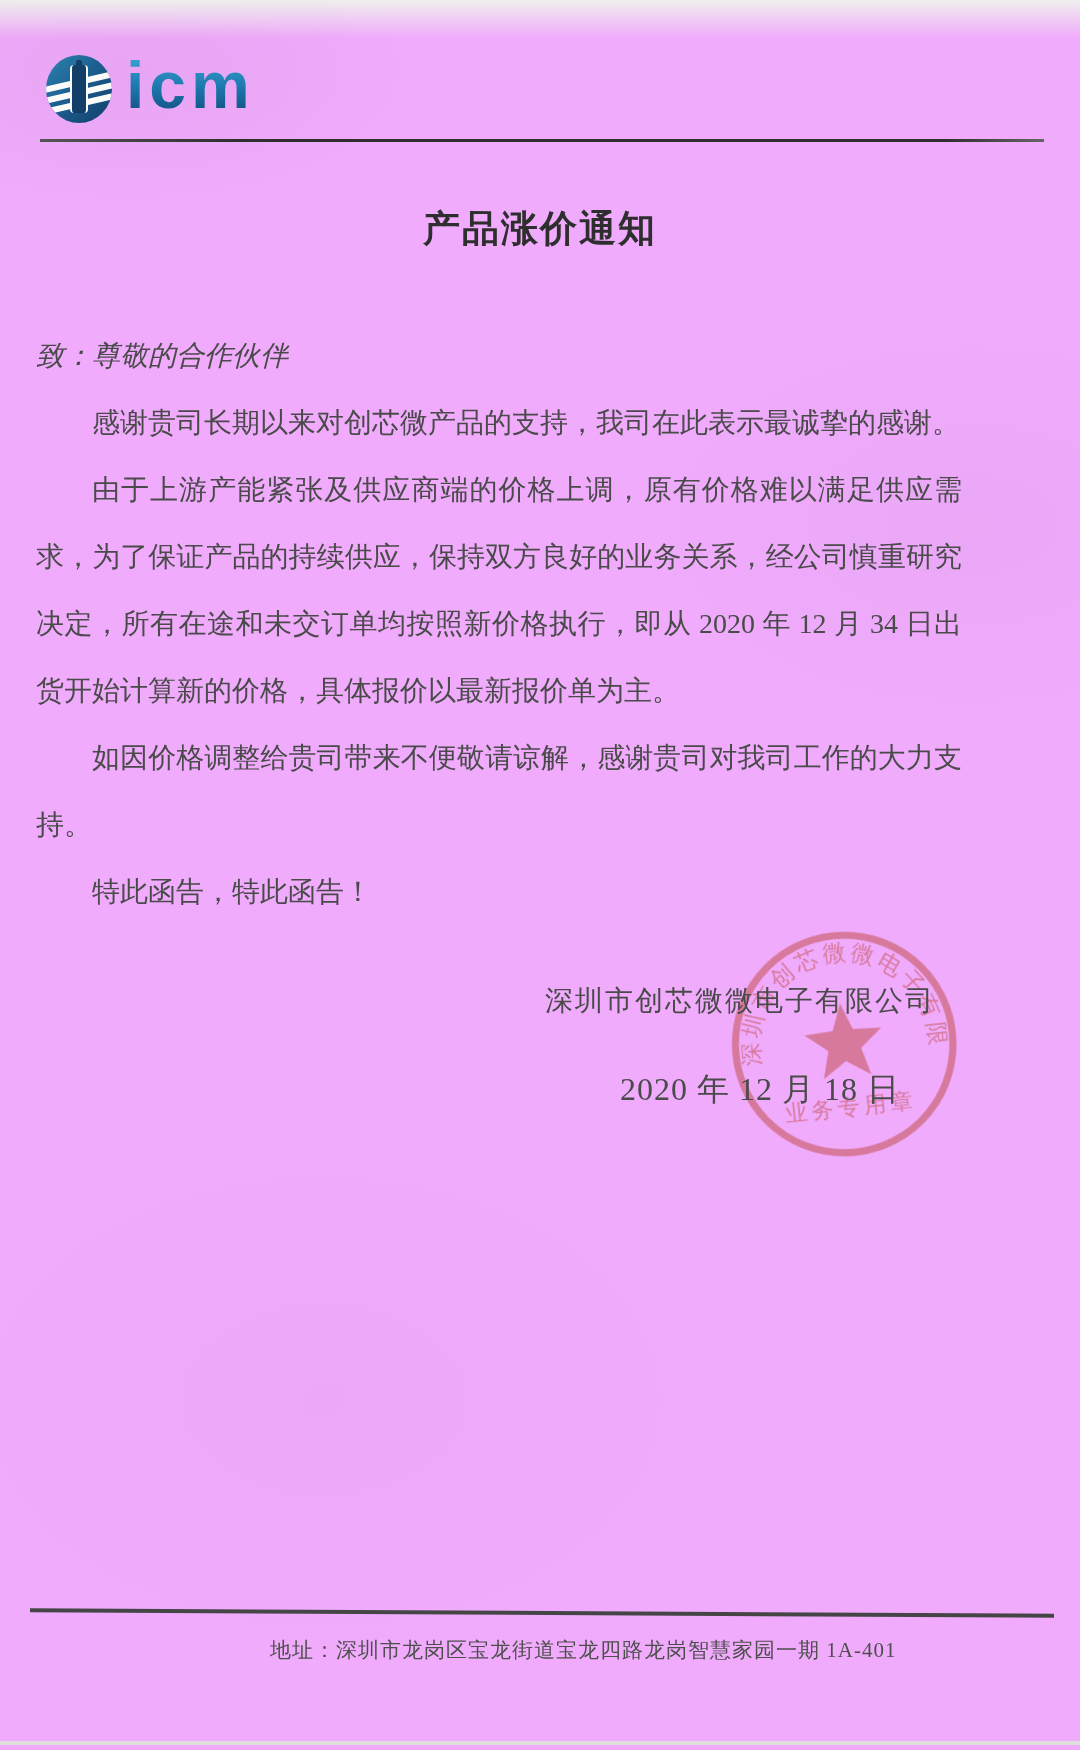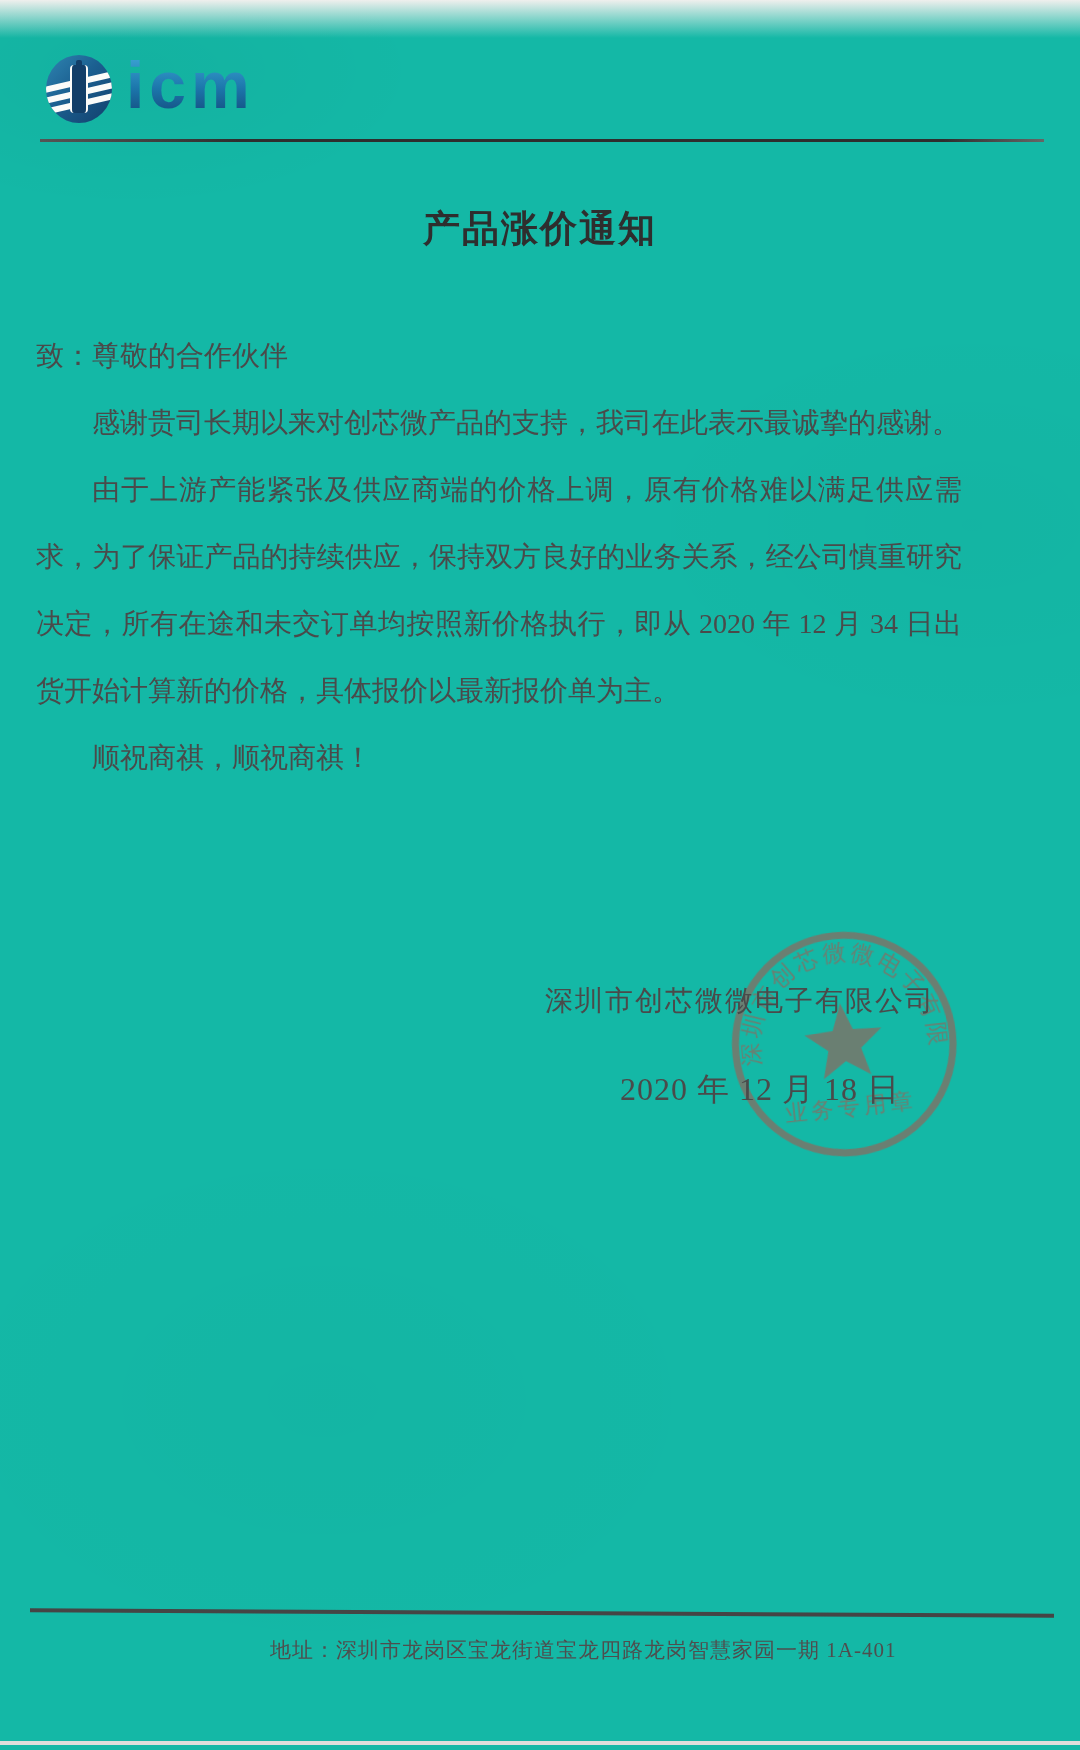--- a/index.html
+++ b/index.html
@@ -4,21 +4,21 @@
 <style>
   * { margin: 0; padding: 0; box-sizing: border-box; }
   html, body { background: #e9e9e9; }
   body { font-family: "Liberation Serif", serif; }
 
   .page {
     position: relative;
     width: 1080px;
     height: 1750px;
     margin: 0 auto;
-    background: #14b8a6;
+    background: #f0abfc;
     overflow: hidden;
   }
   
   .scan-texture {
     position: absolute; inset: 0; pointer-events: none;
     background:
       linear-gradient(#efefed, rgba(251,251,249,0) 38px),
       radial-gradient(ellipse 420px 200px at 12% 4%, rgba(0,0,0,0.035), transparent 70%),
       radial-gradient(ellipse 500px 300px at 90% 30%, rgba(0,0,0,0.018), transparent 70%),
       radial-gradient(ellipse 600px 400px at 30% 80%, rgba(0,0,0,0.015), transparent 70%);
@@ -65,21 +65,21 @@
   .doc-title {
     position: absolute; top: 204px; left: 0; width: 100%;
     text-align: center; font-family: Liberation Mono, monospace;
     font-weight: bold; font-size: 37px; letter-spacing: 2px; color: #2e2e2e;
   }
   .letter-body {
     position: absolute; top: 322px; left: 36px; width: 926px;
     font-size: 28px; line-height: 67px; color: #4a4a4a; text-align: justify;
   }
   .letter-body p { margin: 0; text-indent: 2em; }
-  .letter-body p.salutation { text-indent: 0; }
+  .letter-body p.salutation { text-indent: 0; font-style: italic; }
 
   .signature-company {
     position: absolute; top: 982px; left: 0; right: 145px;
     text-align: right; font-size: 28px; letter-spacing: 2px; color: #4a4a4a;
   }
   .signature-date {
     position: absolute; top: 1068px; left: 0; right: 180px;
     text-align: right; font-size: 32px; letter-spacing: 1px; color: #4a4a4a;
   }
 
@@ -114,21 +114,22 @@
     <div class="logo-text">icm</div>
   </div>
   <div class="rule rule-top"></div>
 
   <div class="doc-title">产品涨价通知</div>
 
   <div class="letter-body">
     <p class="salutation">致：尊敬的合作伙伴</p>
     <p>感谢贵司长期以来对创芯微产品的支持，我司在此表示最诚挚的感谢。</p>
     <p>由于上游产能紧张及供应商端的价格上调，原有价格难以满足供应需求，为了保证产品的持续供应，保持双方良好的业务关系，经公司慎重研究决定，所有在途和未交订单均按照新价格执行，即从 2020 年 12 月 34 日出货开始计算新的价格，具体报价以最新报价单为主。</p>
-    <p>顺祝商祺，顺祝商祺！</p>
+    <p>如因价格调整给贵司带来不便敬请谅解，感谢贵司对我司工作的大力支持。</p>
+    <p>特此函告，特此函告！</p>
   </div>
 
   <svg class="stamp" viewBox="0 0 240 240">
     <circle cx="120" cy="122" r="107" fill="none" stroke="#c0483f" stroke-width="7"></circle>
     <path id="seal-arc" d="M 38,142 A 84,84 0 1 1 202,142" fill="none"></path>
     <text font-size="23" fill="#c0483f" letter-spacing="3" font-family="Liberation Serif, serif">
       <textPath href="#seal-arc" startOffset="8">深圳市创芯微微电子有限公司</textPath>
     </text>
     <polygon points="120,82 130,108.2 158,109.6 136.2,127.3 143.5,154.4 120,139 96.5,154.4 103.8,127.3 82,109.6 110,108.2" fill="#c0483f"></polygon>
     <text x="120" y="192" text-anchor="middle" font-size="22" letter-spacing="4" fill="#c0483f" font-family="Liberation Serif, serif">业务专用章</text>

